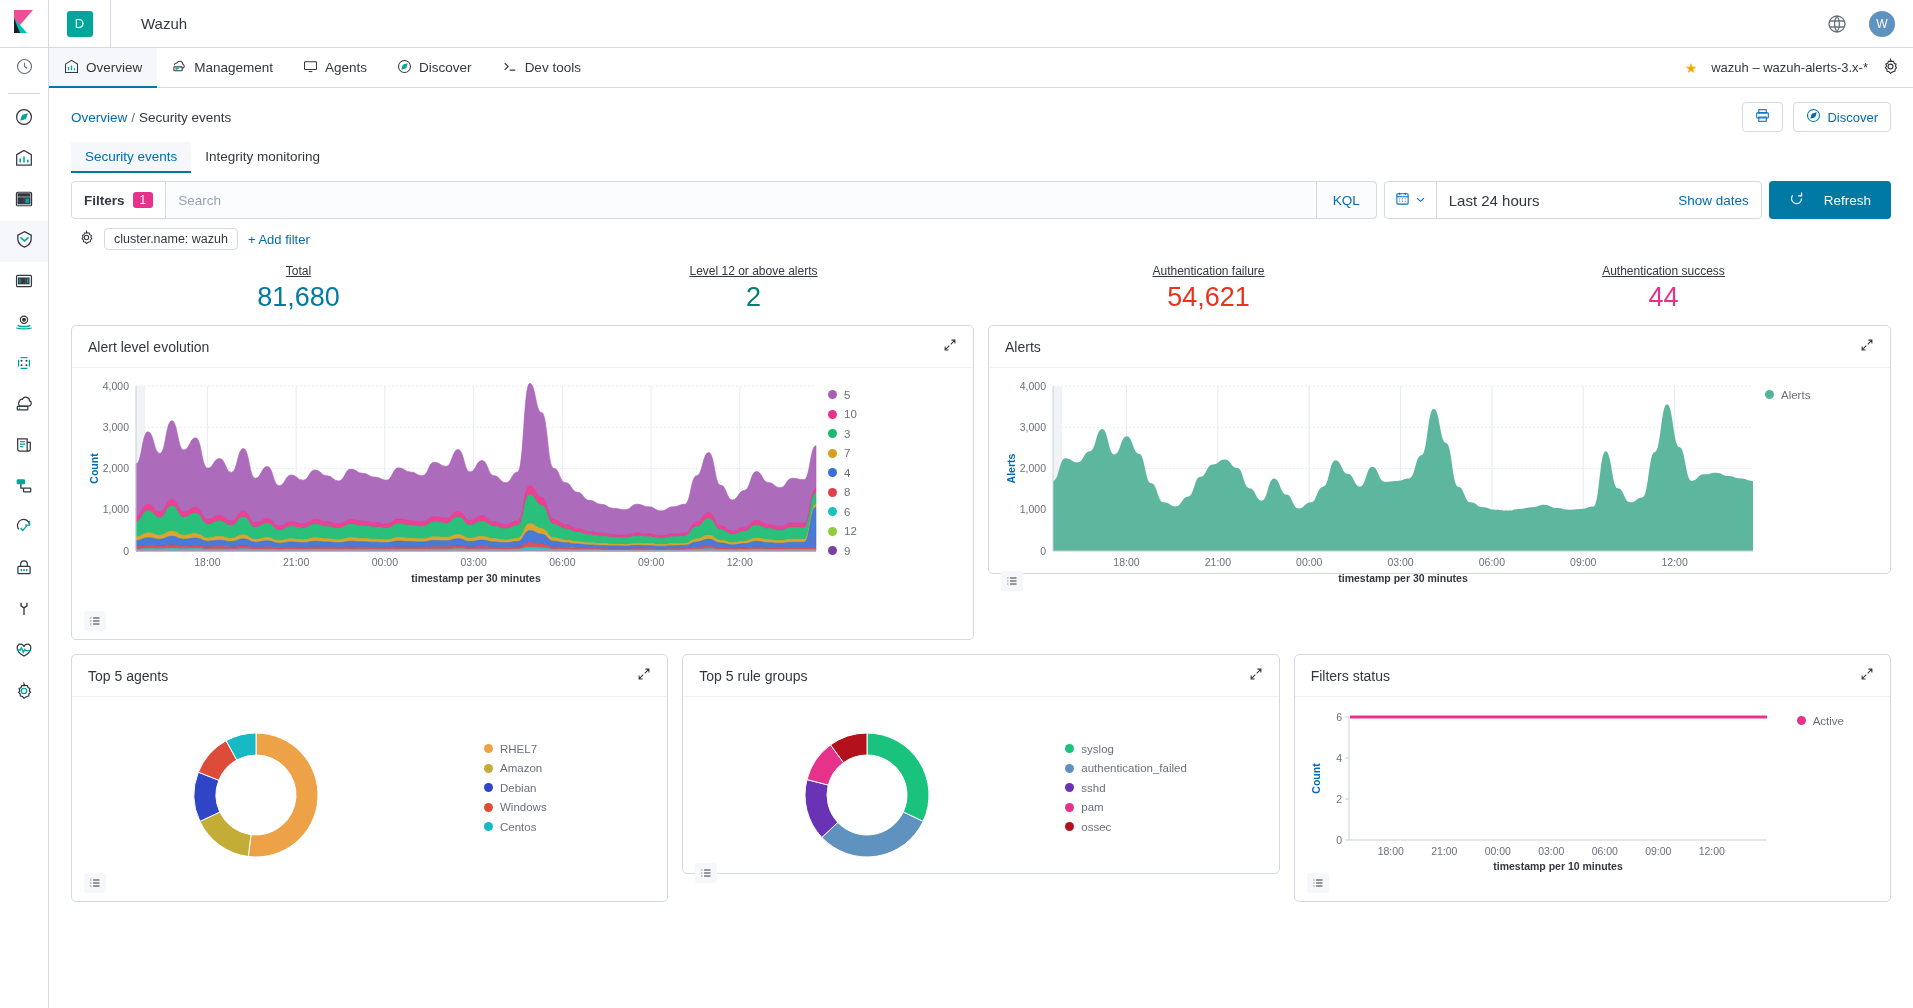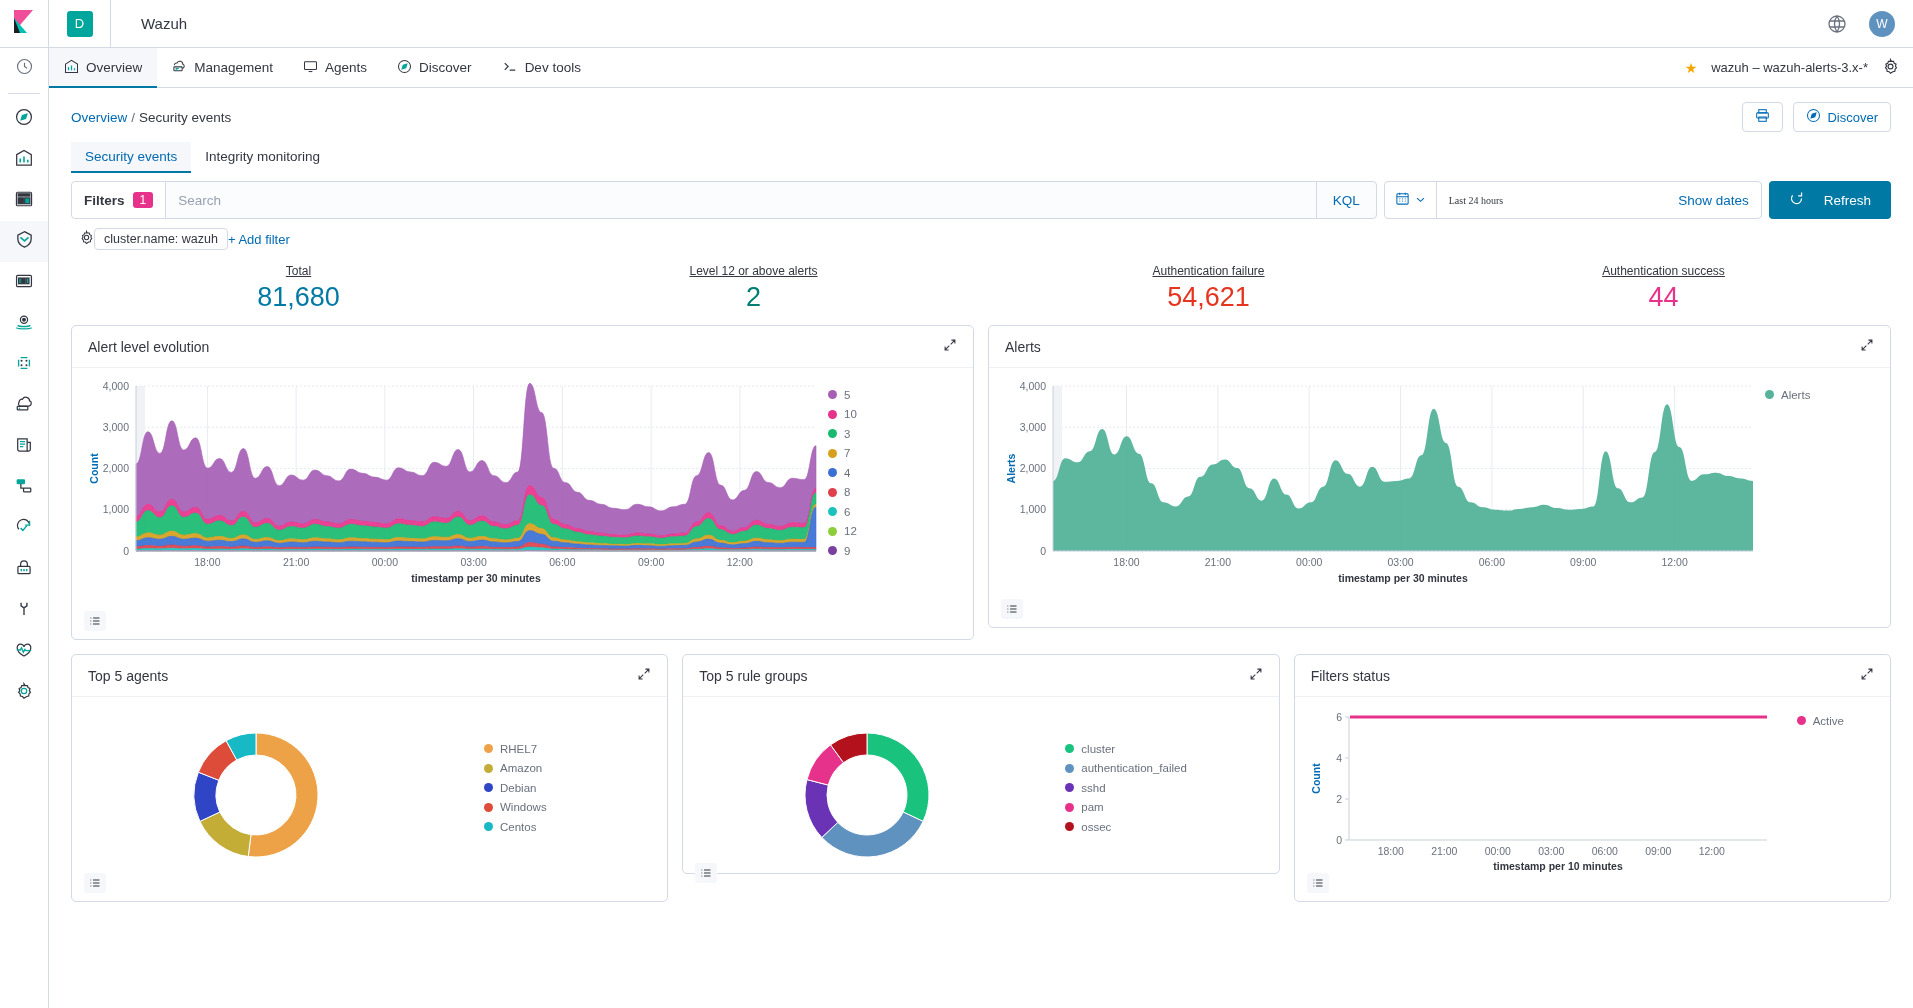--- a/index.html
+++ b/index.html
@@ -69,28 +69,28 @@
   .badge-pink { background: #e7328c; color: #fff; border-radius: 3px;
                 font-size: 12px; padding: 1px 7px; font-weight: normal; }
   .qinput { flex: 1; display: flex; align-items: center; padding: 0 12px;
             font-size: 13.5px; color: #98a2b3; }
   .kql { display: flex; align-items: center; padding: 0 16px; color: #006bb4;
          font-size: 13.5px; border-left: 1px solid #d3dae6; cursor: pointer; }
   .datebar { display: flex; border: 1px solid #d3dae6; border-radius: 4px;
              background: #fff; height: 38px; align-items: stretch; width: 378px; }
   .cal-btn { display: flex; align-items: center; gap: 5px; padding: 0 10px;
              color: #006bb4; border-right: 1px solid #d3dae6; cursor: pointer; }
-  .date-txt { flex: 1; display: flex; align-items: center; padding: 0 12px; font-size: 10px; font-family: Liberation Serif, serif; }
+  .date-txt { flex: 1; display: flex; align-items: center; padding: 0 12px; font-size: 15px; }
   .showdates { display: flex; align-items: center; padding: 0 12px; color: #006bb4;
                font-size: 13.5px; cursor: pointer; }
   .refresh-btn { background: #0079a5; color: #fff; border-radius: 4px; height: 38px;
                  display: flex; align-items: center; gap: 20px; padding: 0 20px;
                  font-size: 13.5px; cursor: pointer; }
   
-  .pillrow { display: flex; align-items: center; padding: 9px 22px 0 30px; }
+  .pillrow { display: flex; align-items: center; gap: 10px; padding: 9px 22px 0 30px; }
   .pill { border: 1px solid #d3dae6; border-radius: 4px; background: #fff;
           font-size: 12.5px; padding: 3px 9px; color: #343741; }
   .addfilter { color: #006bb4; font-size: 13px; cursor: pointer; }
   
   .stats { display: flex; padding: 14px 22px 0 22px; }
   .stat { flex: 1; text-align: center; }
   .stat-label { font-size: 12px; color: #343741; text-decoration: underline; }
   .stat-val { font-size: 27px; margin-top: 4px; font-weight: 400; }
   
   .grid1 { display: flex; gap: 14px; padding: 12px 22px 0 22px; }
@@ -537,21 +537,21 @@
               </div>
             </div>
         </div>
         <div class="listbtn">
           <svg width="12" height="12" viewBox="0 0 16 16" fill="none" stroke="#343741" stroke-width="1.4">
               <path d="M2 4h1M2 8h1M2 12h1M5.4 4h8.6M5.4 8h8.6M5.4 12h8.6"></path>
             </svg>
         </div>
       </div>
     </div>
-    <div class="panel" style="width:912px;height:303px">
+    <div class="panel" style="width:912px;height:249px">
       <div class="panel-head">
         <div class="panel-title">Alerts</div>
         <span class="expand">
           <svg width="14" height="14" viewBox="0 0 16 16" fill="none" stroke="#343741" stroke-width="1.2">
               <path d="M9.6 2.4h4v4M13.6 2.4L8.8 7.2M6.4 13.6h-4v-4M2.4 13.6l4.8-4.8"></path>
             </svg>
         </span>
       </div>
       <div class="panel-body">
         <div class="vis">
@@ -666,21 +666,21 @@
           <svg id="svg-rules" width="370" height="178" viewBox="0 0 370 178">
               <path d="M172,26 A62,62 0 0 1 228.09927725289322,114.39831607703451 L208.1930820986408,105.03117166260292 A40,40 0 0 0 172,48 Z" fill="#19c37d" stroke="#fff" stroke-width="1"></path>
               <path d="M228.09927725289322,114.39831607703451 A62,62 0 0 1 126.8039450998725,130.4419205675787 L142.84125490314355,115.38188423714755 A40,40 0 0 0 208.1930820986408,105.03117166260292 Z" fill="#6092c0" stroke="#fff" stroke-width="1"></path>
               <path d="M126.8039450998725,130.4419205675787 A62,62 0 0 1 111.94784401002487,72.58122699577902 L133.25667355485476,78.05240451340582 A40,40 0 0 0 142.84125490314355,115.38188423714755 Z" fill="#6a33b5" stroke="#fff" stroke-width="1"></path>
               <path d="M111.94784401002487,72.58122699577902 A62,62 0 0 1 135.55731435786666,37.84094634875326 L148.48858990830107,55.63932022500211 A40,40 0 0 0 133.25667355485476,78.05240451340582 Z" fill="#e7328c" stroke="#fff" stroke-width="1"></path>
               <path d="M135.55731435786666,37.84094634875326 A62,62 0 0 1 172,26 L172,48 A40,40 0 0 0 148.48858990830107,55.63932022500211 Z" fill="#b3111b" stroke="#fff" stroke-width="1"></path>
             </svg>
           <div class="legend" id="leg-rules" style="margin-top:28px">
               <div class="leg-item">
                 <span class="dot" style="background: rgb(25, 195, 125);"></span>
-                <span>cluster</span>
+                <span>syslog</span>
               </div>
               <div class="leg-item">
                 <span class="dot" style="background: rgb(96, 146, 192);"></span>
                 <span>authentication_failed</span>
               </div>
               <div class="leg-item">
                 <span class="dot" style="background: rgb(106, 51, 181);"></span>
                 <span>sshd</span>
               </div>
               <div class="leg-item">

